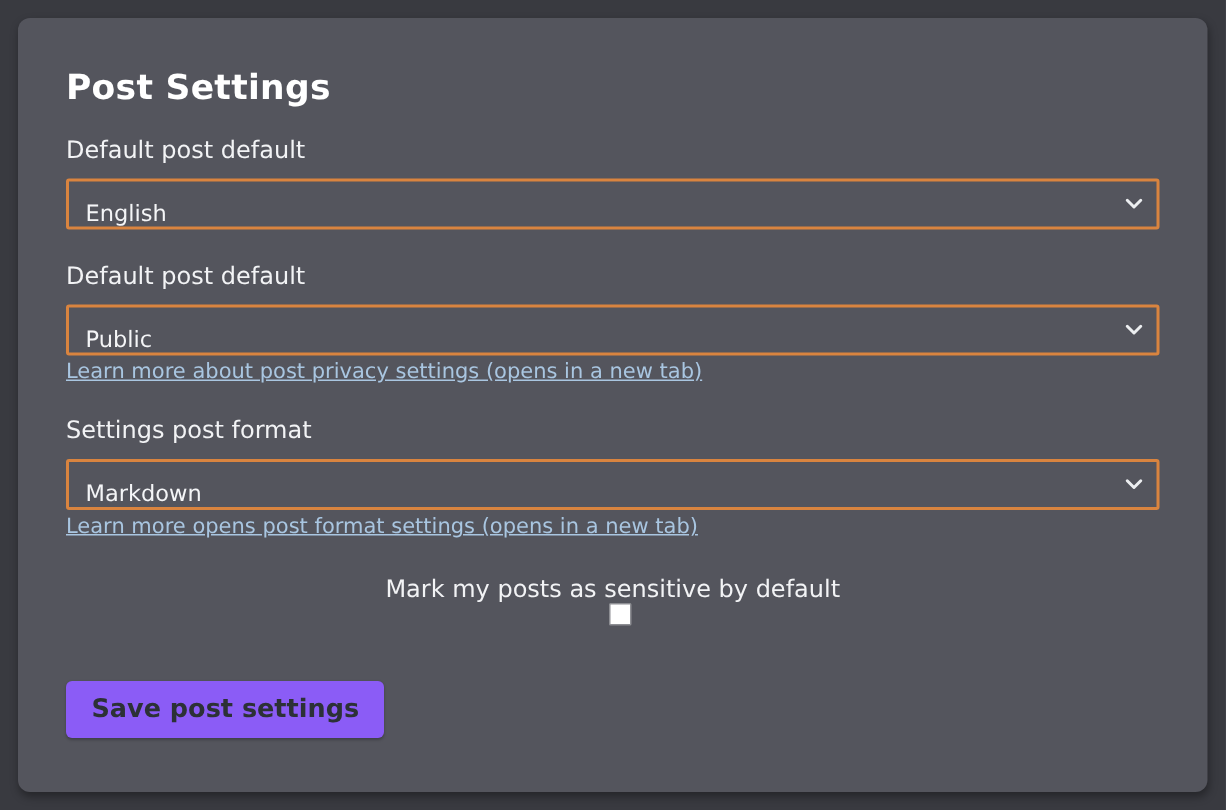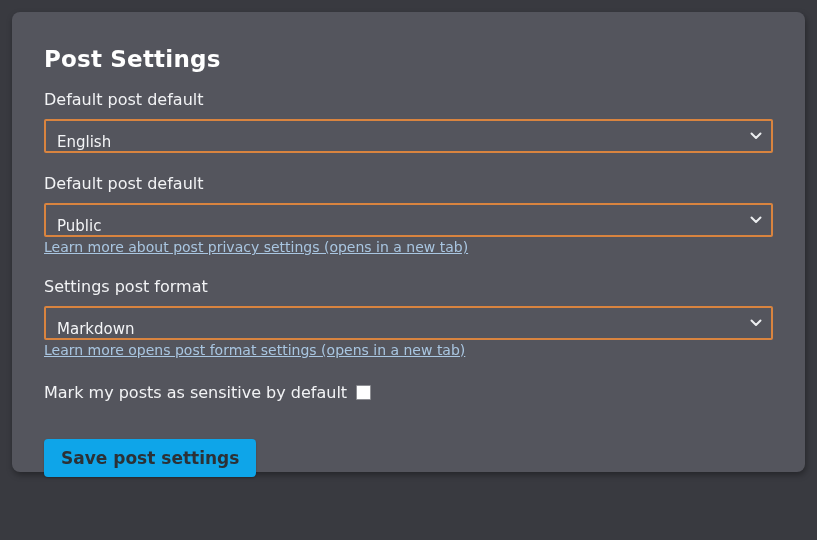--- a/index.html
+++ b/index.html
@@ -10,21 +10,21 @@
     height: 540px;
     background: #393a40;
     font-family: "DejaVu Sans", "Liberation Sans", sans-serif;
     overflow: hidden;
   }
   .panel {
     position: absolute;
     left: 12px;
     top: 12px;
     width: 793px;
-    height: 460px;
+    height: 516px;
     background: #54555d;
     border-radius: 8px;
     box-shadow: 1px 3px 6px rgba(0,0,0,0.35);
     padding: 34px 32px;
   }
   .page-title {
     margin: 0 0 18px 0;
     color: #ffffff;
     font-size: 23px;
     font-weight: bold;
@@ -70,36 +70,37 @@
     font-size: 14px;
     text-decoration: underline;
     cursor: pointer;
   }
   .checkbox-row {
     margin-top: 24px;
     color: #f2f3f5;
     font-size: 16px;
     display: flex;
     align-items: center;
+    flex-direction: column;
   }
   input.sensitive-checkbox {
     appearance: none;
     -webkit-appearance: none;
     width: 15px;
     height: 15px;
     margin: 0 0 0 9px;
     background: #ffffff;
     border: 1px solid #8d8e93;
     border-radius: 1px;
     cursor: pointer;
   }
   .save-btn {
     display: inline-block;
     margin-top: 37px;
-    background: #0ea5e9;
+    background: #8b5cf6;
     color: #2c3136;
     font-weight: bold;
     font-size: 17px;
     border: none;
     border-radius: 4px;
     padding: 9px 17px;
     font-family: inherit;
     cursor: pointer;
     box-shadow: 0 1px 2px rgba(0,0,0,0.25);
   }

